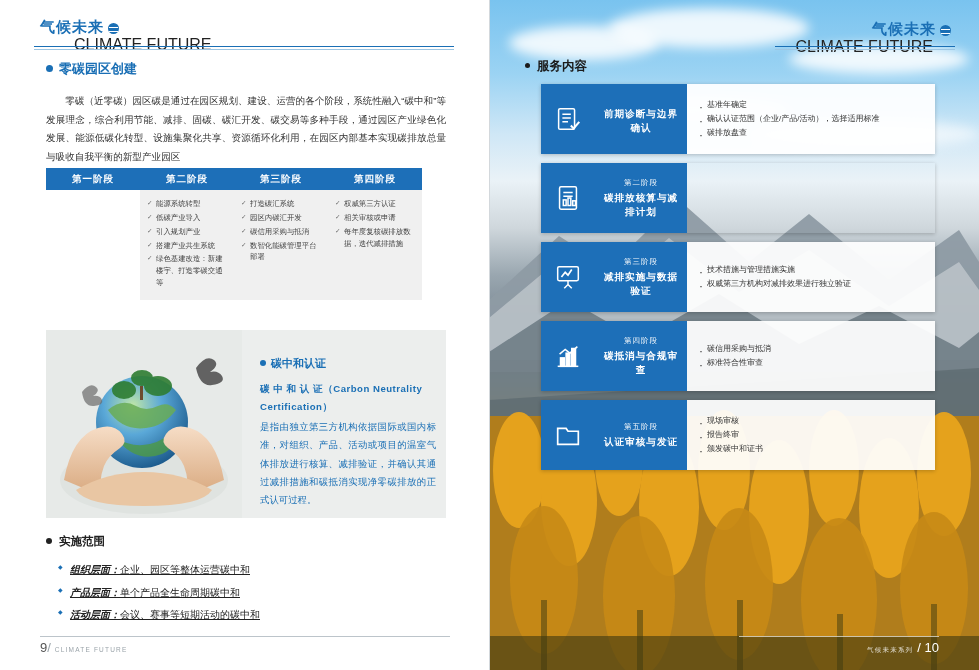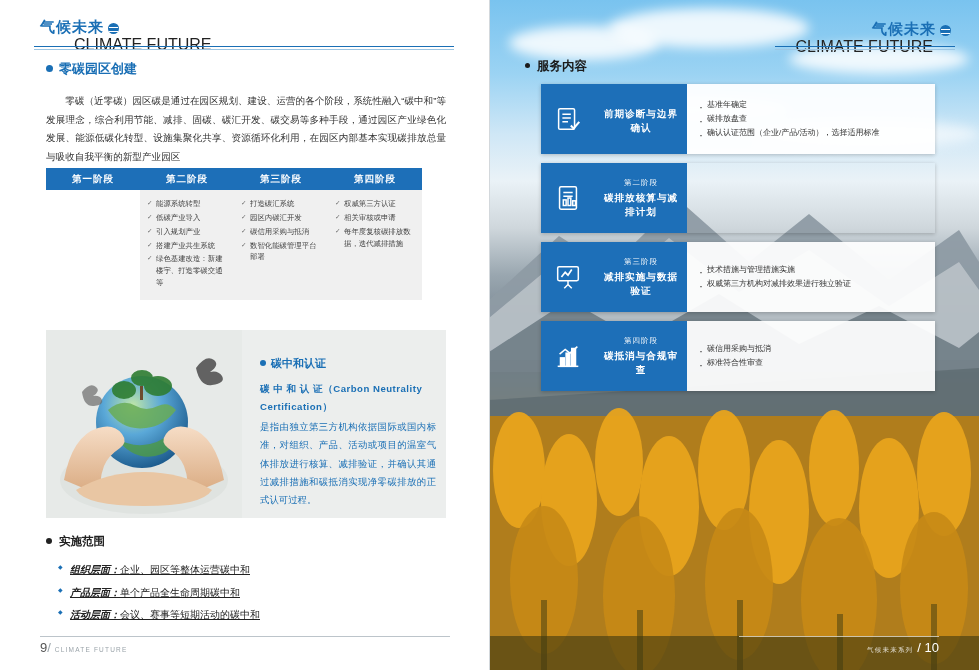--- a/index.html
+++ b/index.html
@@ -305,22 +305,22 @@
             <path d="M10 11h9M10 15h9M10 19h6"></path>
             <path d="M19 23l3 3 6-7" stroke-width="2.2"></path>
           </svg>
         </div>
         <div class="step-lab">
           <span class="num"></span>
           <span class="nm">前期诊断与边界确认</span>
         </div>
         <div class="step-txt">
           <div>基准年确定</div>
+          <div>确认认证范围（企业/产品/活动），选择适用标准</div>
           <div>碳排放盘查</div>
-          <div>确认认证范围（企业/产品/活动），选择适用标准</div>
         </div>
       </div>
 
       <div class="step">
         <div class="step-ico">
           <svg viewBox="0 0 32 32" fill="none" stroke="#fff" stroke-width="1.6">
             <rect x="7" y="4" width="18" height="24" rx="1.5"></rect>
             <path d="M11 10h10M11 14h10"></path>
             <rect x="11" y="18" width="3" height="6"></rect>
               <rect x="16" y="16" width="3" height="8"></rect>
@@ -364,20 +364,36 @@
         <div class="step-lab">
           <span class="num">第四阶段</span>
           <span class="nm">碳抵消与合规审查</span>
         </div>
         <div class="step-txt">
           <div>碳信用采购与抵消</div>
           <div>标准符合性审查</div>
         </div>
       </div>
 
+      <div class="step">
+        <div class="step-ico">
+          <svg viewBox="0 0 32 32" fill="none" stroke="#fff" stroke-width="1.8">
+            <path d="M5 9h9l2 3h11v14H5z"></path>
+          </svg>
+        </div>
+        <div class="step-lab">
+          <span class="num">第五阶段</span>
+          <span class="nm">认证审核与发证</span>
+        </div>
+        <div class="step-txt">
+          <div>现场审核</div>
+          <div>报告终审</div>
+          <div>颁发碳中和证书</div>
+        </div>
+      </div>
 
     </div>
 
     <div class="pg-rule-r"></div>
     <div class="pg-right">
       <span class="cap">气候未来系列</span><span>/ </span><span>10</span>
     </div>
   </div>
 
 </div>

